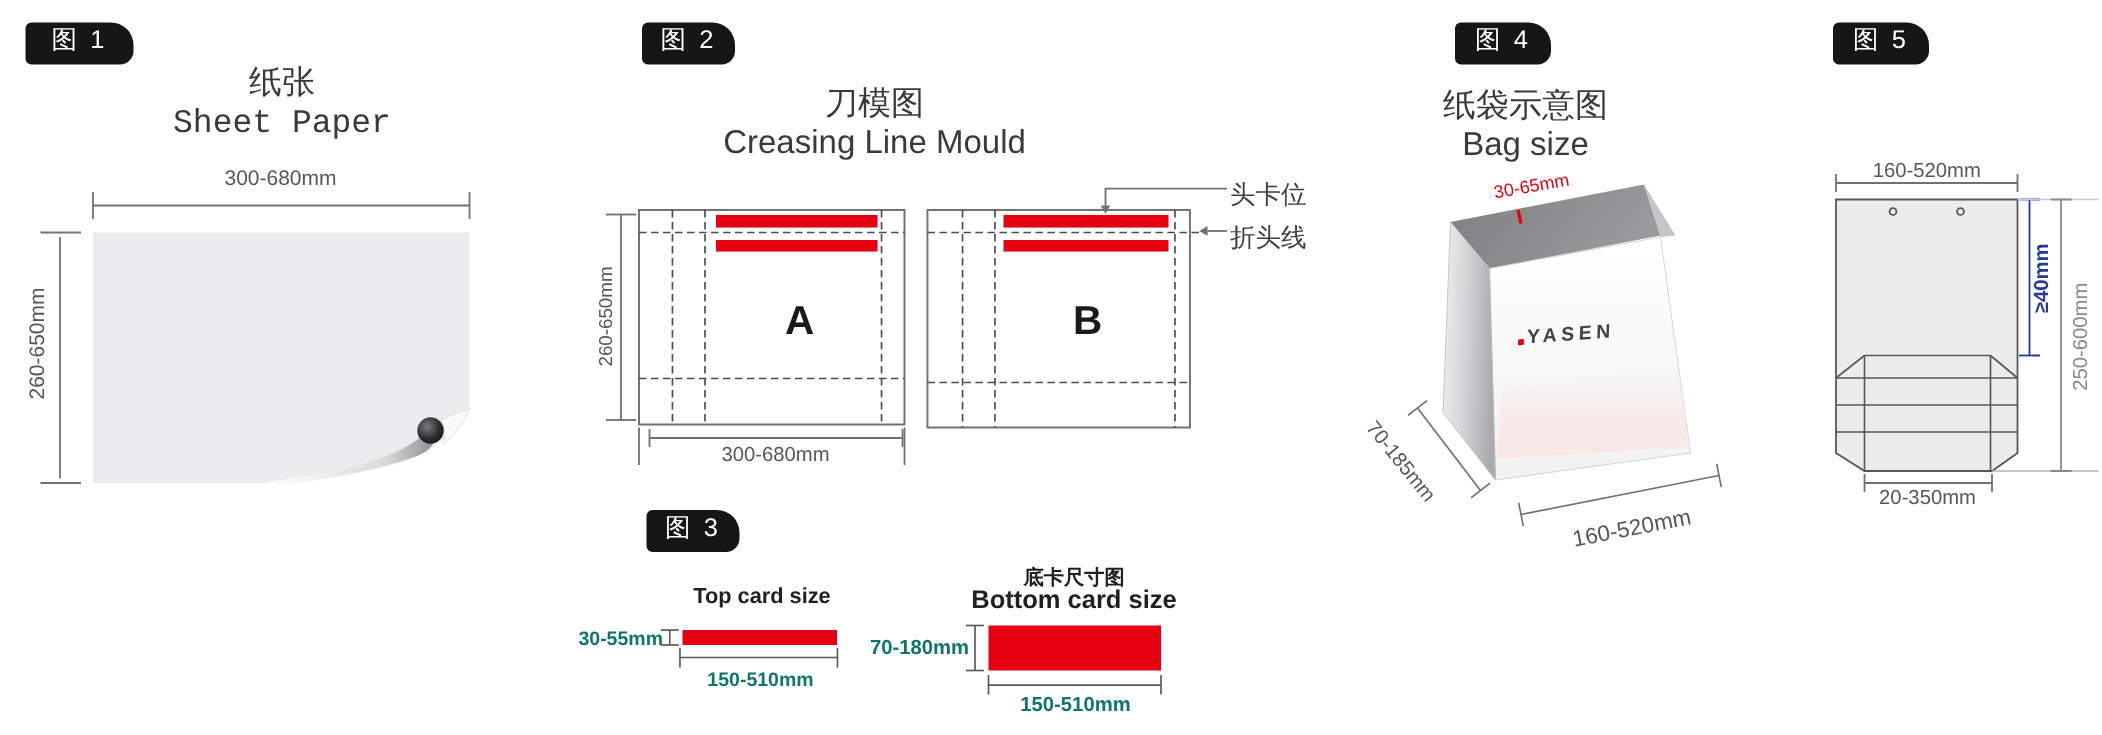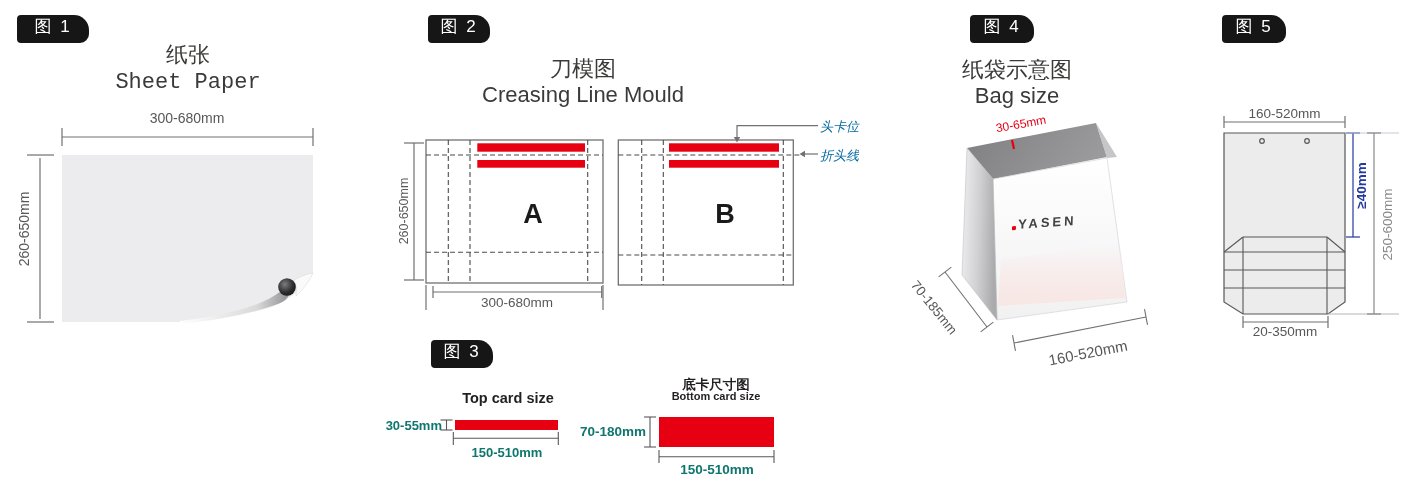--- a/index.html
+++ b/index.html
@@ -6,21 +6,21 @@
   .canvas{position:relative;width:1401px;height:490px;background:#ffffff;overflow:hidden;
           font-family:"Liberation Sans","DejaVu Sans",sans-serif;color:#3a3a39;}
   .badge{position:absolute;background:#161616;color:#fff;display:flex;justify-content:center;
          font-size:17px;letter-spacing:2px;border-radius:4px 15px 9px 4px;height:28px;}
   .title{position:absolute;text-align:center;color:#3a3a39;font-size:22px;line-height:26px;}
   .dim{position:absolute;color:#595757;font-size:13.5px;white-space:nowrap;}
   .dim.center{text-align:center;}
   .vtext{transform:rotate(-90deg);transform-origin:center center;}
   .f3t{position:absolute;text-align:center;font-weight:bold;color:#221f1f;font-size:13.5px;white-space:nowrap;}
   .f3d{position:absolute;color:#0f766e;font-weight:bold;font-size:13px;white-space:nowrap;}
-  .callout{position:absolute;font-size:13px;color:#0369a1;white-space:nowrap;font-style:italic;}
+  .callout{position:absolute;font-size:17px;color:#404040;white-space:nowrap;}
   .panel-letter{position:absolute;font-weight:bold;font-size:27px;color:#1a1a1a;transform:translate(-50%,-50%);}
   .logo{position:absolute;font-weight:bold;font-size:13px;letter-spacing:3px;color:#434345;
         transform:rotate(-4deg) skewX(-6deg);white-space:nowrap;}
   .logo .dot{display:inline-block;width:4px;height:4px;background:#e60012;border-radius:1px;
              vertical-align:-1px;margin-right:2px;}
   .red{color:#e60012;}
   svg{position:absolute;overflow:visible;}
 </style>
 </head>
 <body>
@@ -128,21 +128,21 @@
   <div class="dim vtext" style="left:354px;top:204px;width:100px;text-align:center;font-size:12.5px;">260-650mm</div>
   <div class="dim center" style="left:447px;top:295px;width:140px;">300-680mm</div>
   <div class="callout" style="left:820px;top:118px;">头卡位</div>
   <div class="callout" style="left:820px;top:147px;">折头线</div>
 
   <div class="badge" style="left:431px;top:340px;width:62px;">
     <span>图 3</span>
   </div>
   <div class="f3t" style="left:626px;top:376px;width:180px;">底卡尺寸图</div>
   <div class="f3t" style="left:418px;top:390px;width:180px;font-size:14.5px;">Top card size</div>
-  <div class="f3t" style="left:626px;top:390px;width:180px;font-size:11px;">Bottom card size</div>
+  <div class="f3t" style="left:626px;top:390px;width:180px;font-size:17px;">Bottom card size</div>
 
   <svg style="left:378px;top:408px;" width="410" height="78" viewBox="0 0 410 78">
 
     <rect x="77" y="12" width="103" height="10" fill="#e60012"></rect>
     <g stroke="#595757" stroke-width="1.1">
       <line x1="68.5" y1="12" x2="68.5" y2="22"></line>
         <line x1="62.5" y1="12" x2="74.5" y2="12"></line>
         <line x1="62.5" y1="22" x2="74.5" y2="22"></line>
     </g>
     <g stroke="#595757" stroke-width="1.1">

